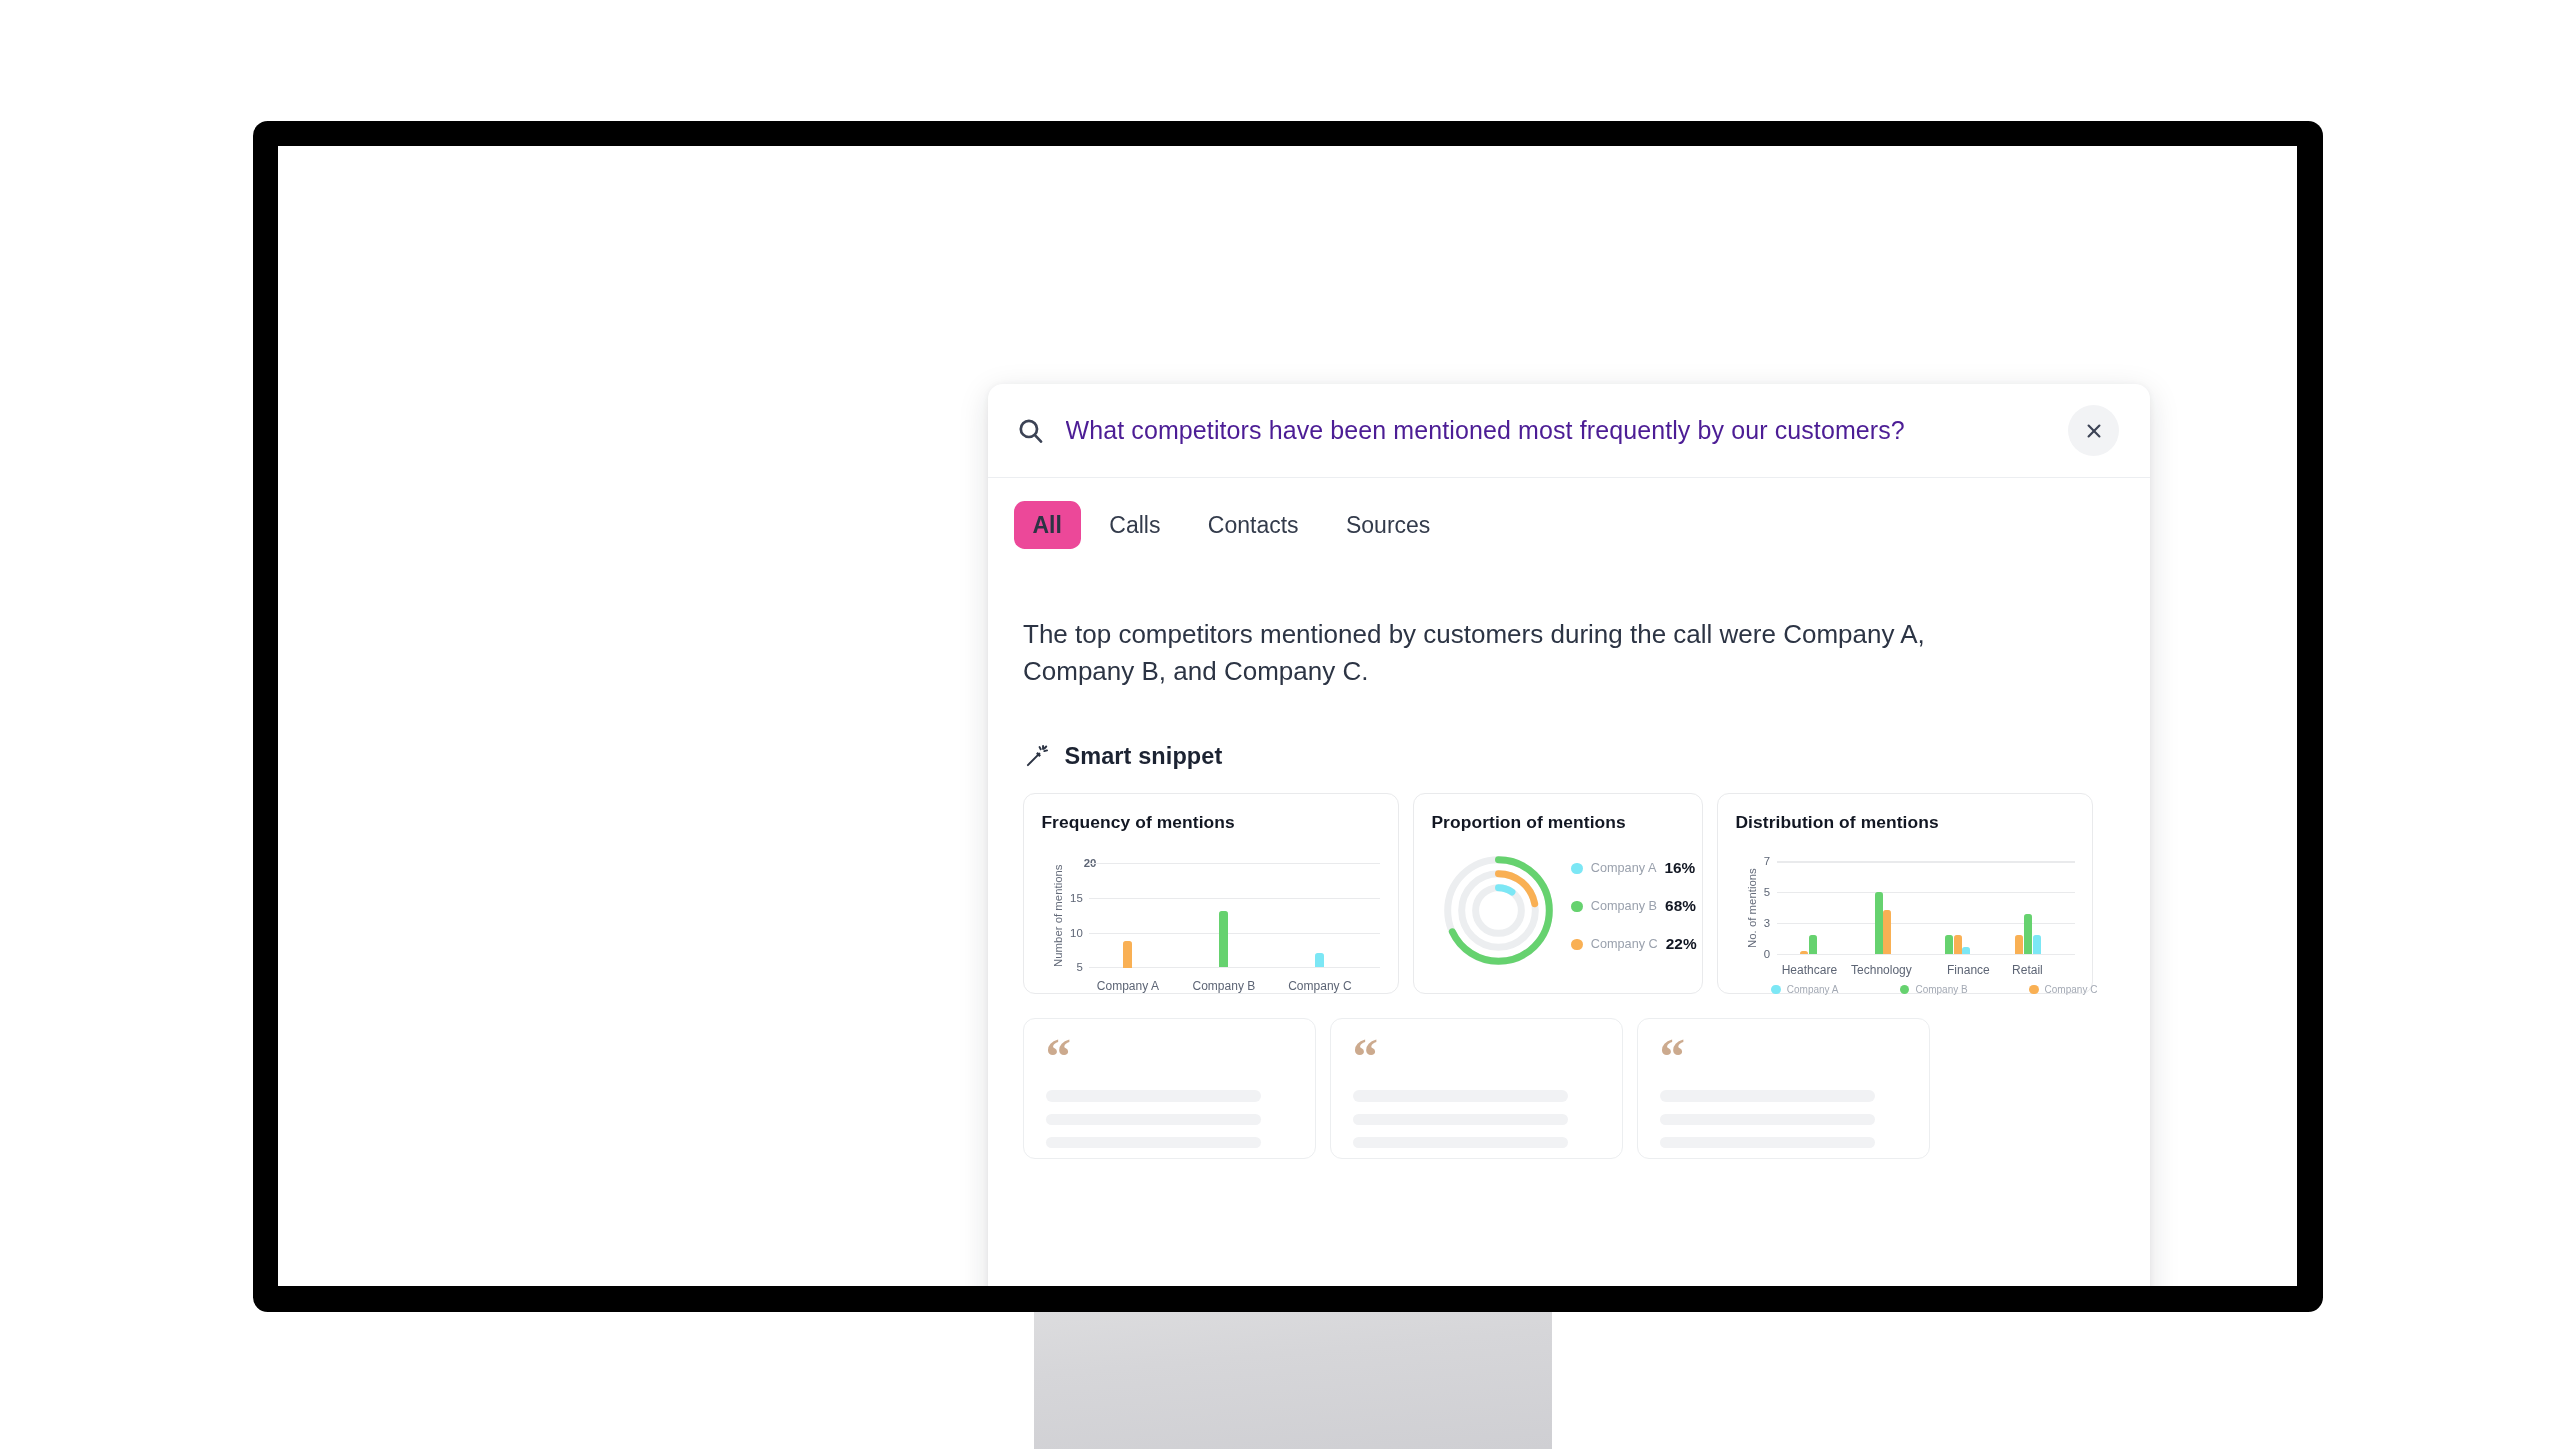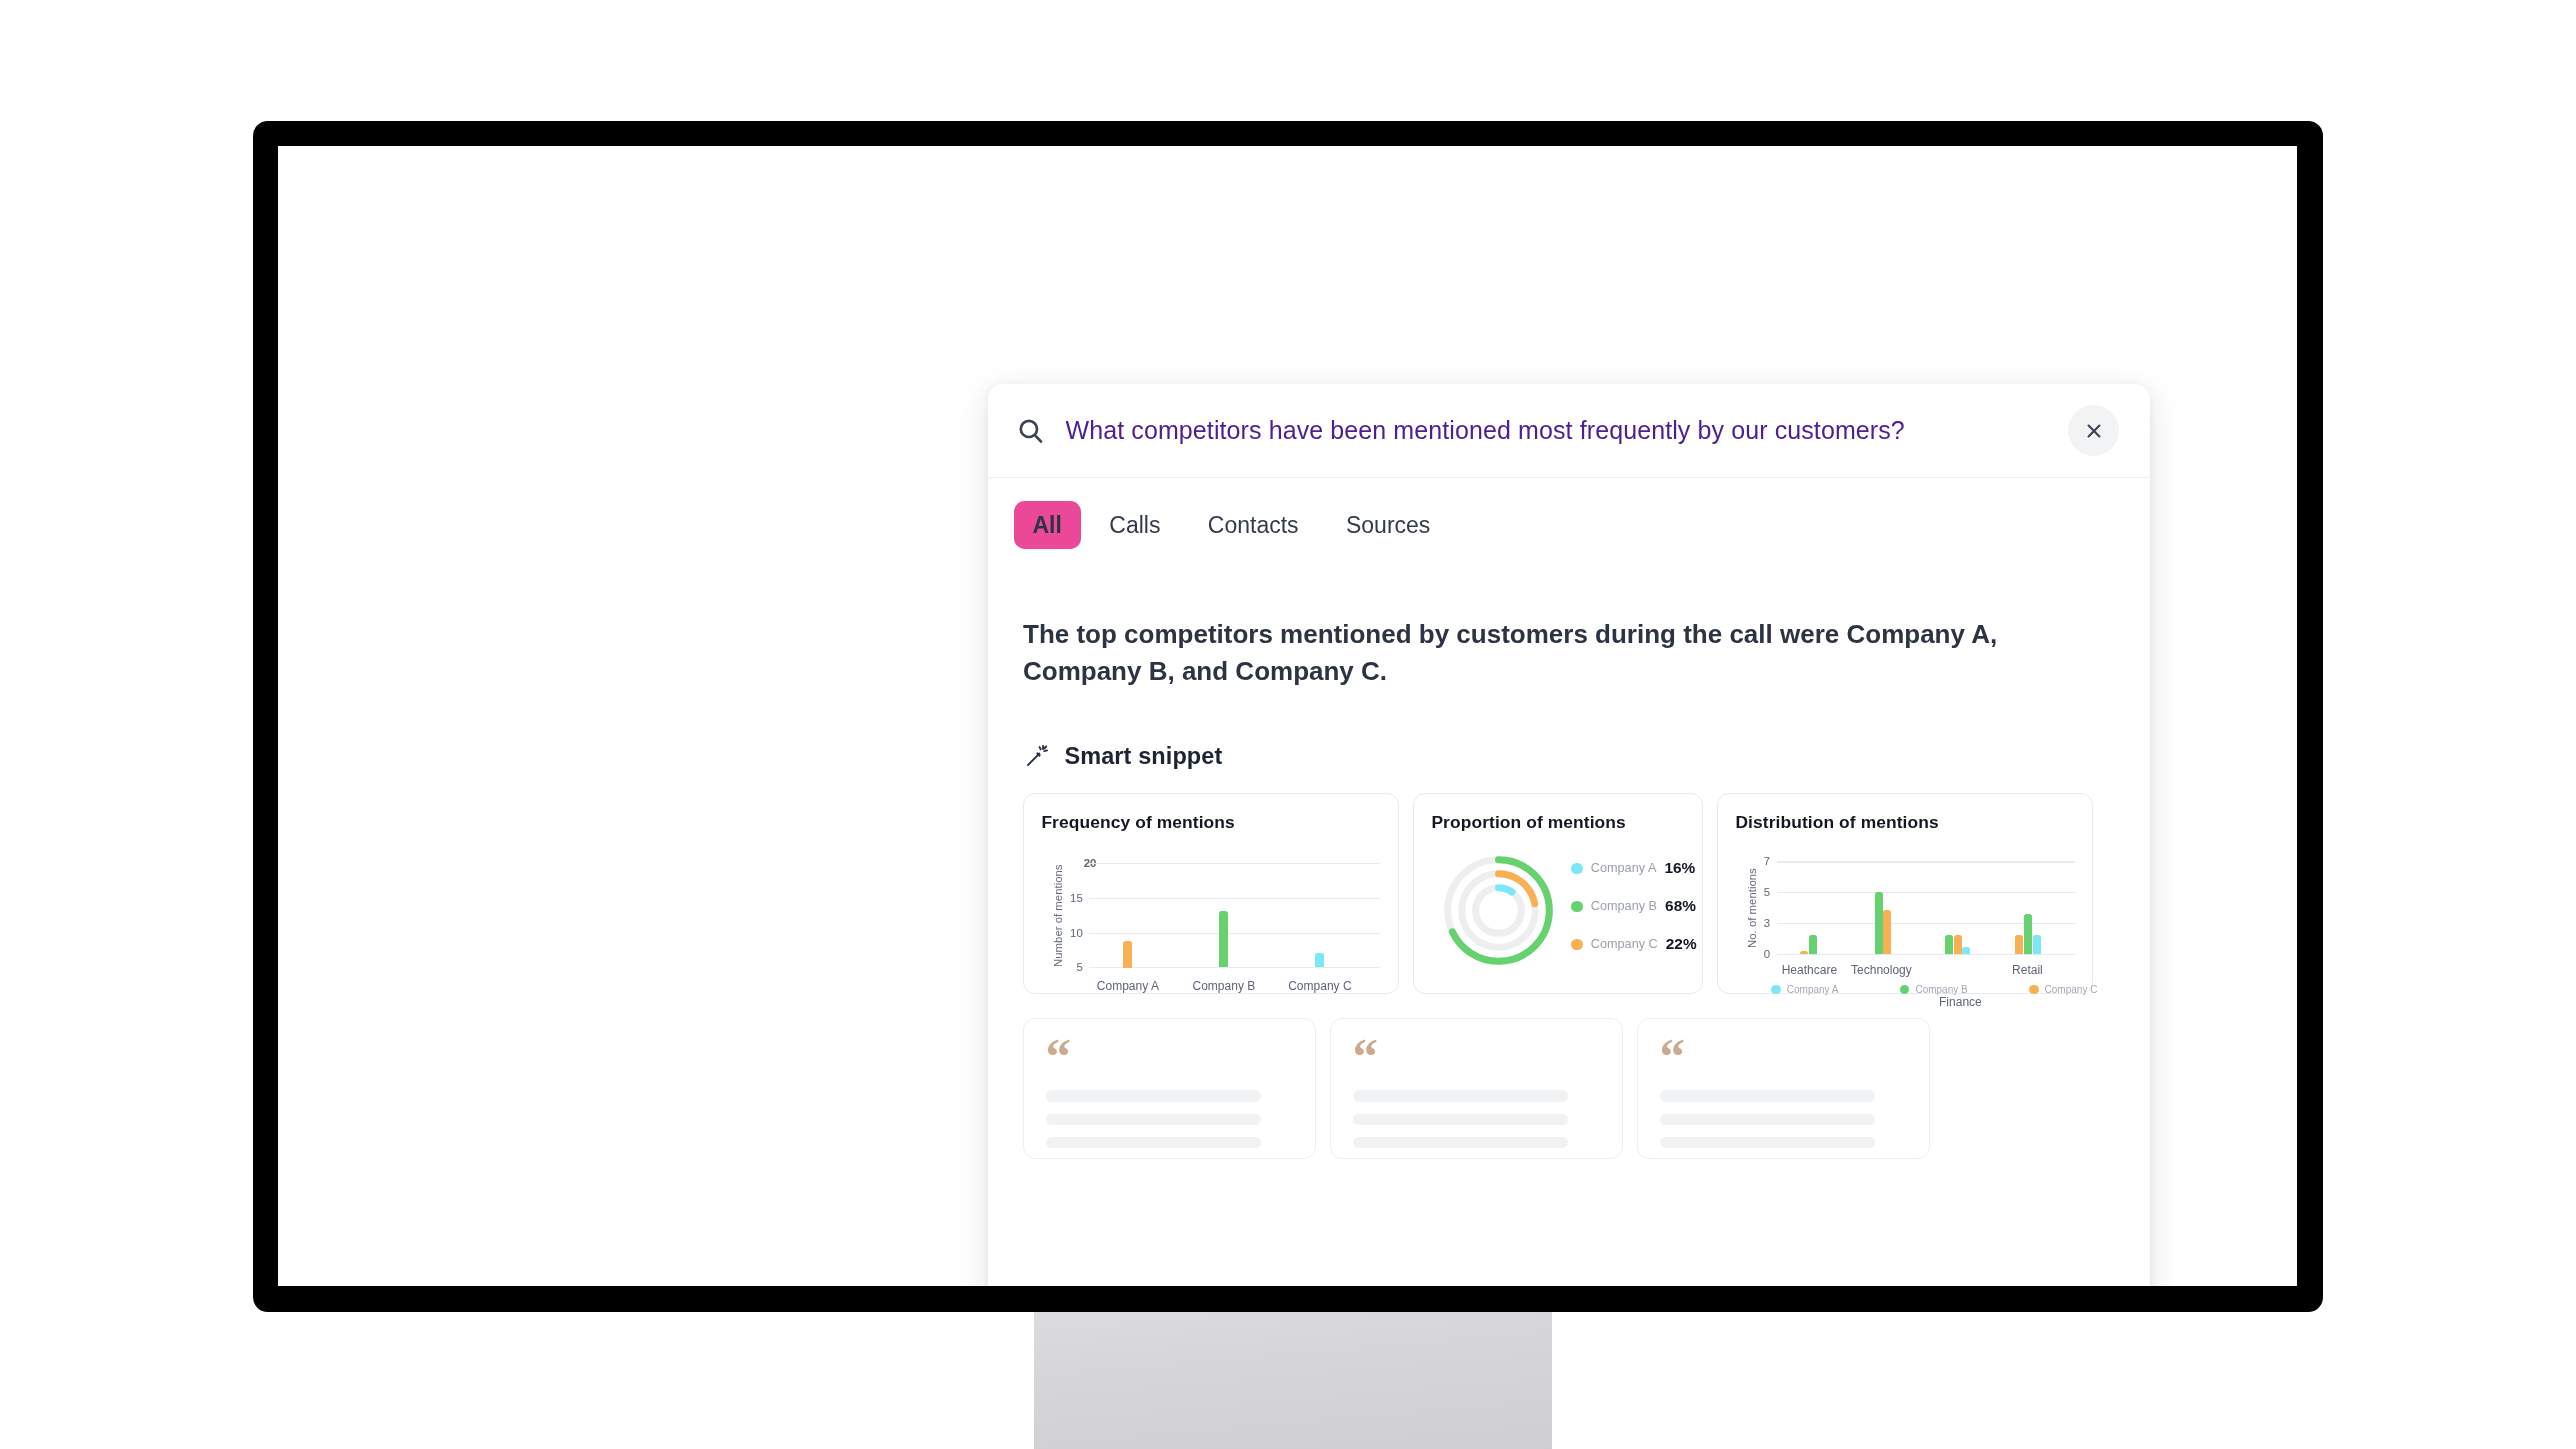--- a/index.html
+++ b/index.html
@@ -113,21 +113,20 @@
 
   
   .panel-body { padding: 0 35px 0 35px; }
 
   .answer-text {
     margin: 67px 0 0 0;
     font-size: 26px;
     line-height: 1.42;
     color: #2c3444;
     max-width: 1006px;
-    font-weight: bold;
   }
 
   .section-head {
     display: flex;
     align-items: center;
     gap: 13.4px;
     margin-top: 52px;
   }
   .section-head .sec-icon { width: 28px; height: 28px; display: block; flex: 0 0 28px; }
   .section-head .sec-title {
@@ -393,21 +392,21 @@
               <div class="bar" style="left:210px; top:93px; width:7.4px; height:19px; background:#66d26f;"></div>
               <div class="bar" style="left:219px; top:93px; width:7.4px; height:19px; background:#f9b054;"></div>
               <div class="bar" style="left:227px; top:105px; width:7.4px; height:6.7px; background:#7ce7f5;"></div>
 
               <div class="bar" style="left:280px; top:93px; width:7.4px; height:19px; background:#f9b054;"></div>
               <div class="bar" style="left:289px; top:72px; width:7.4px; height:40px; background:#66d26f;"></div>
               <div class="bar" style="left:298px; top:93px; width:7.4px; height:19px; background:#7ce7f5;"></div>
 
               <span class="x-label" style="left:37px; top:121px; width:74px;">Heathcare</span>
               <span class="x-label" style="left:109px; top:121px; width:74px;">Technology</span>
-              <span class="x-label" style="left:188px; top:121px; width:74px;margin-top:32px;">Finance</span>
+              <span class="x-label" style="left:196px; top:121px; width:74px;">Finance</span>
               <span class="x-label" style="left:255px; top:121px; width:74px;">Retail</span>
 
               <div class="dist-legend">
                 <div class="legend-row">
                   <span class="legend-dot" style="background:#7ce7f5;"></span>
                   <span class="legend-name">Company A</span>
                 </div>
                 <div class="legend-row">
                   <span class="legend-dot" style="background:#66d26f;"></span>
                   <span class="legend-name">Company B</span>

